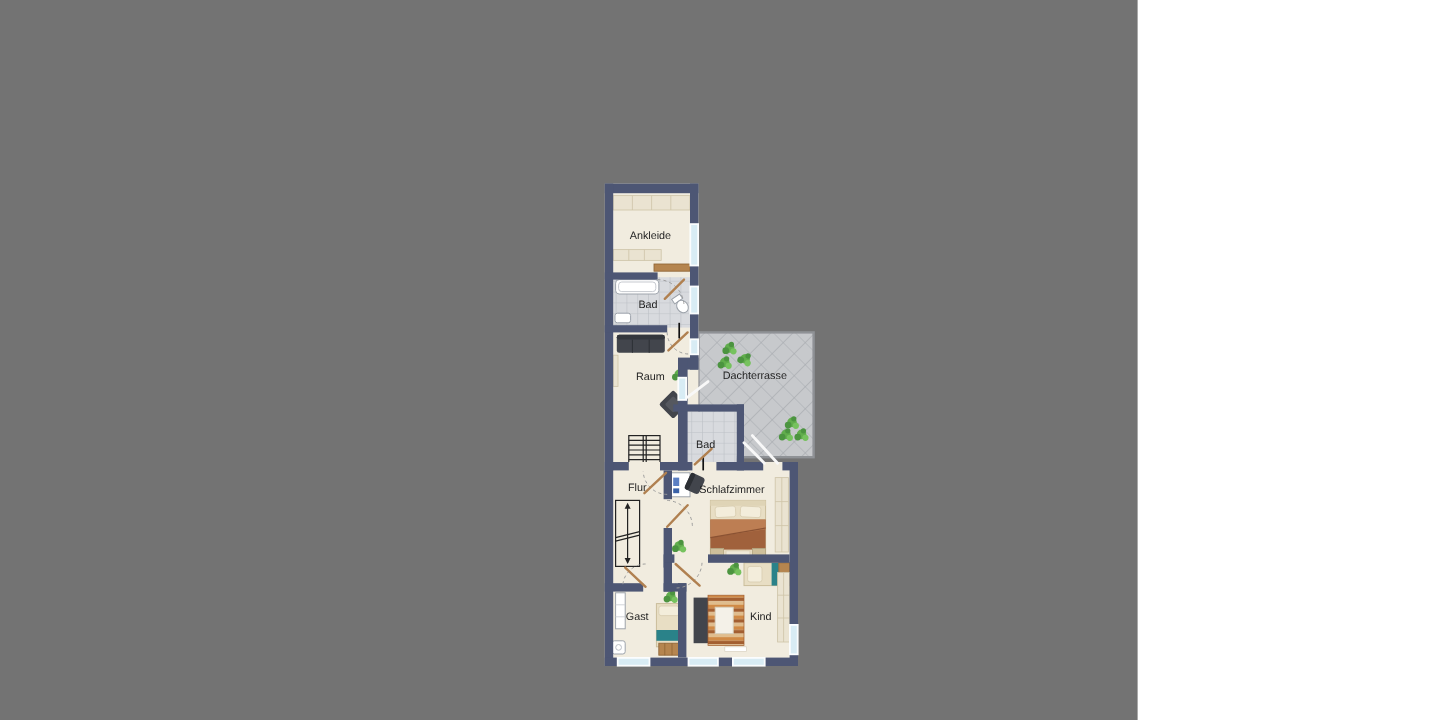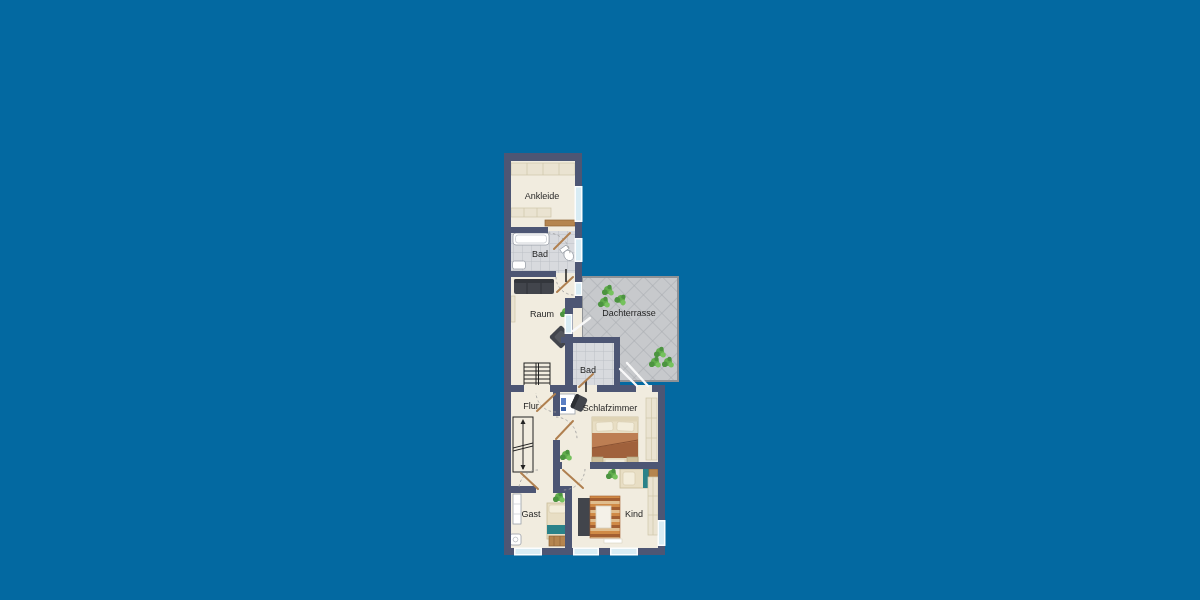--- a/index.html
+++ b/index.html
@@ -1,16 +1,16 @@
 <!DOCTYPE html>
 <html style="--wall: #4d5674; --floor: #f1ecdf; --bath-tile: #d8dade; --bath-tile-line: #bcc0c6; --terrace-tile: #c7c9cc; --terrace-tile-line: #a6a9ae; --terrace-border: #8f9296; --window-glass: #d8ecf4; --window-frame: #fbfdfe; --furniture-dark: #42454c; --wood: #b5854f; --plant: #5aa648; --teal: #2a8289; --bed-base: #e8dec4; --blanket: #a0613c; --label-text: #1f1f1f;"><head>
 <meta charset="utf-8">
 <style>
   html,body{margin:0;padding:0;background:#ffffff;}
-  .stage{position:relative;width:1200px;height:600px;background:#0369a1;overflow:hidden;
+  .stage{position:relative;width:948px;height:600px;background:#737373;overflow:hidden;
          font-family:"Liberation Sans", sans-serif;}
   svg{display:block;}
   .wall{fill:var(--wall);}
   .floor{fill:var(--floor);}
   .terrace-fill{fill:var(--terrace-tile);}
   .terrace-line{stroke:var(--terrace-tile-line);stroke-width:1;}
   .bath-fill{fill:var(--bath-tile);}
   .bath-line{stroke:var(--bath-tile-line);stroke-width:1;}
   .win-frame{fill:var(--window-frame);}
   .win-glass{fill:var(--window-glass);}

